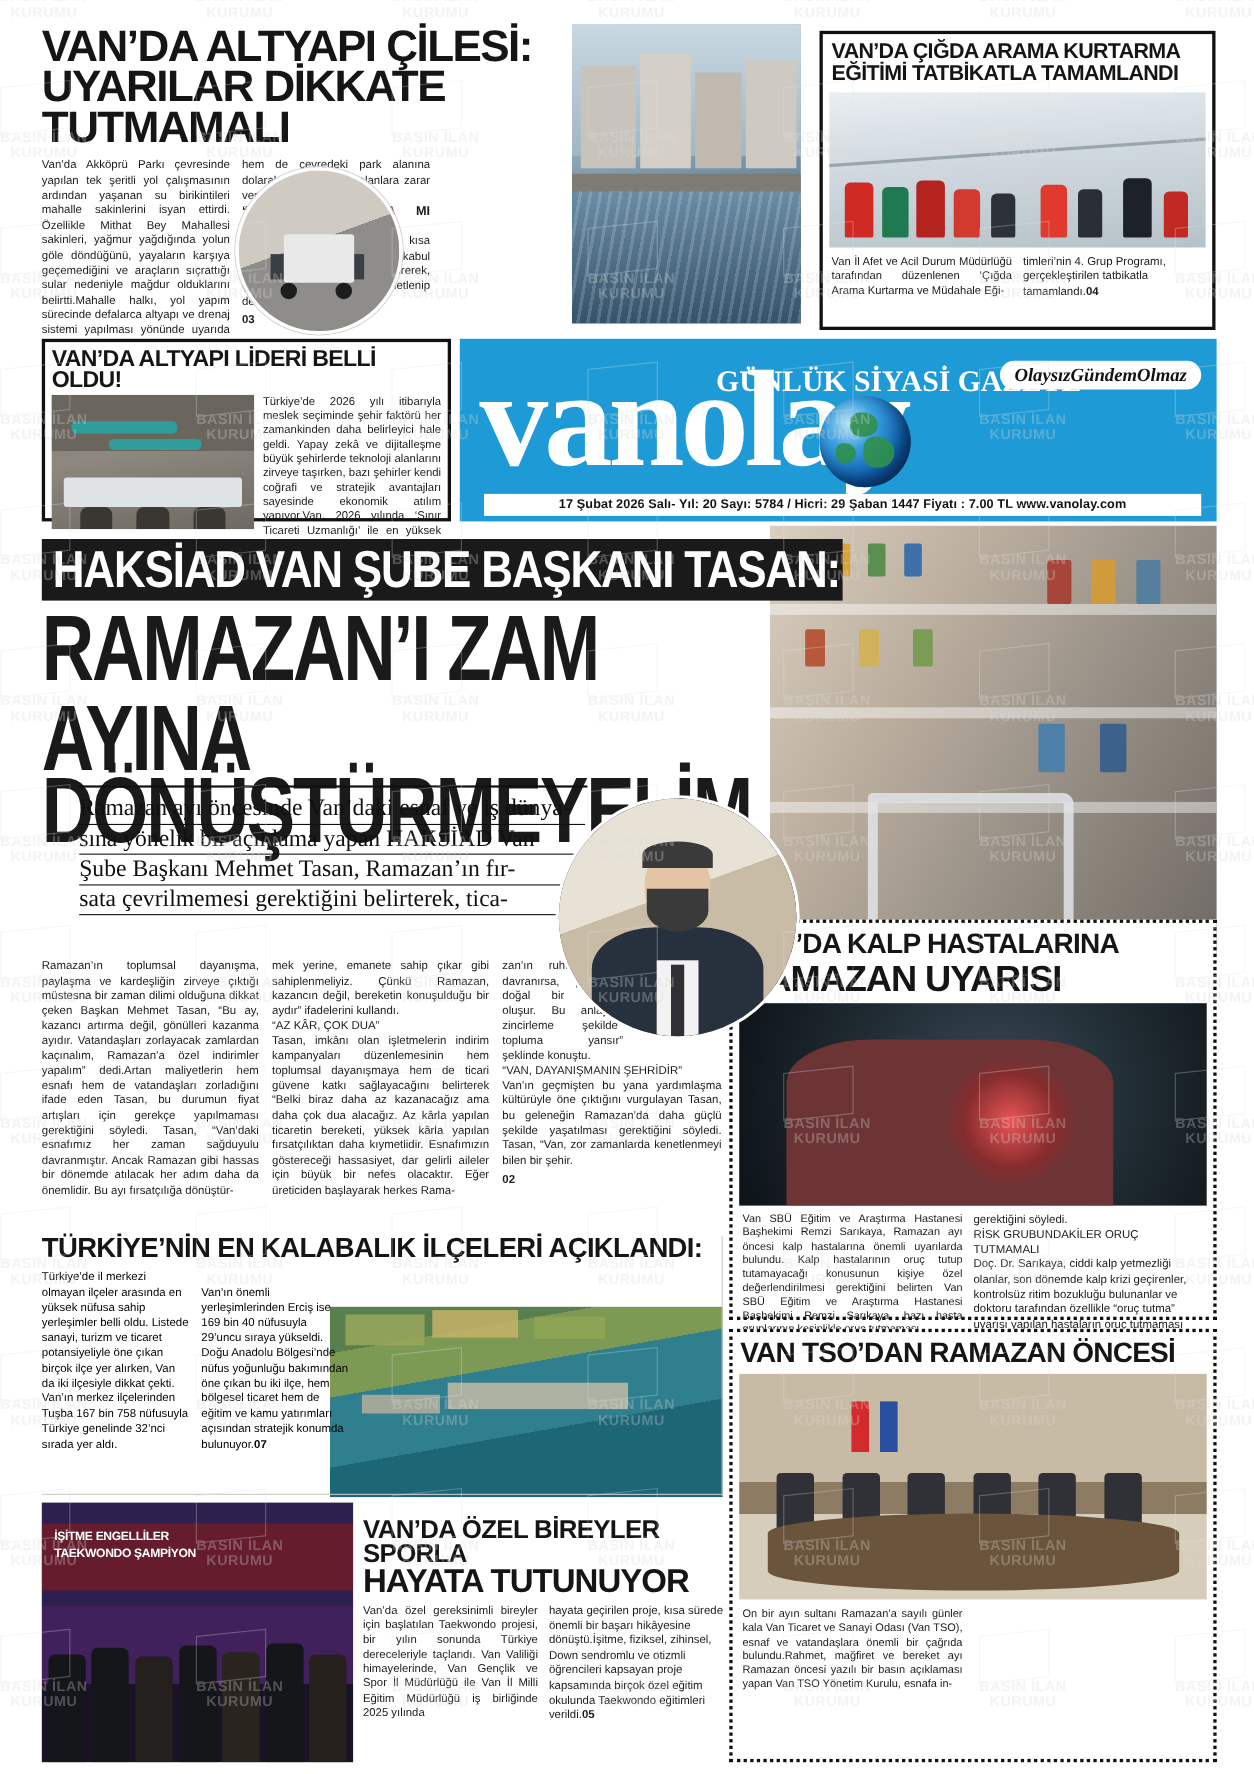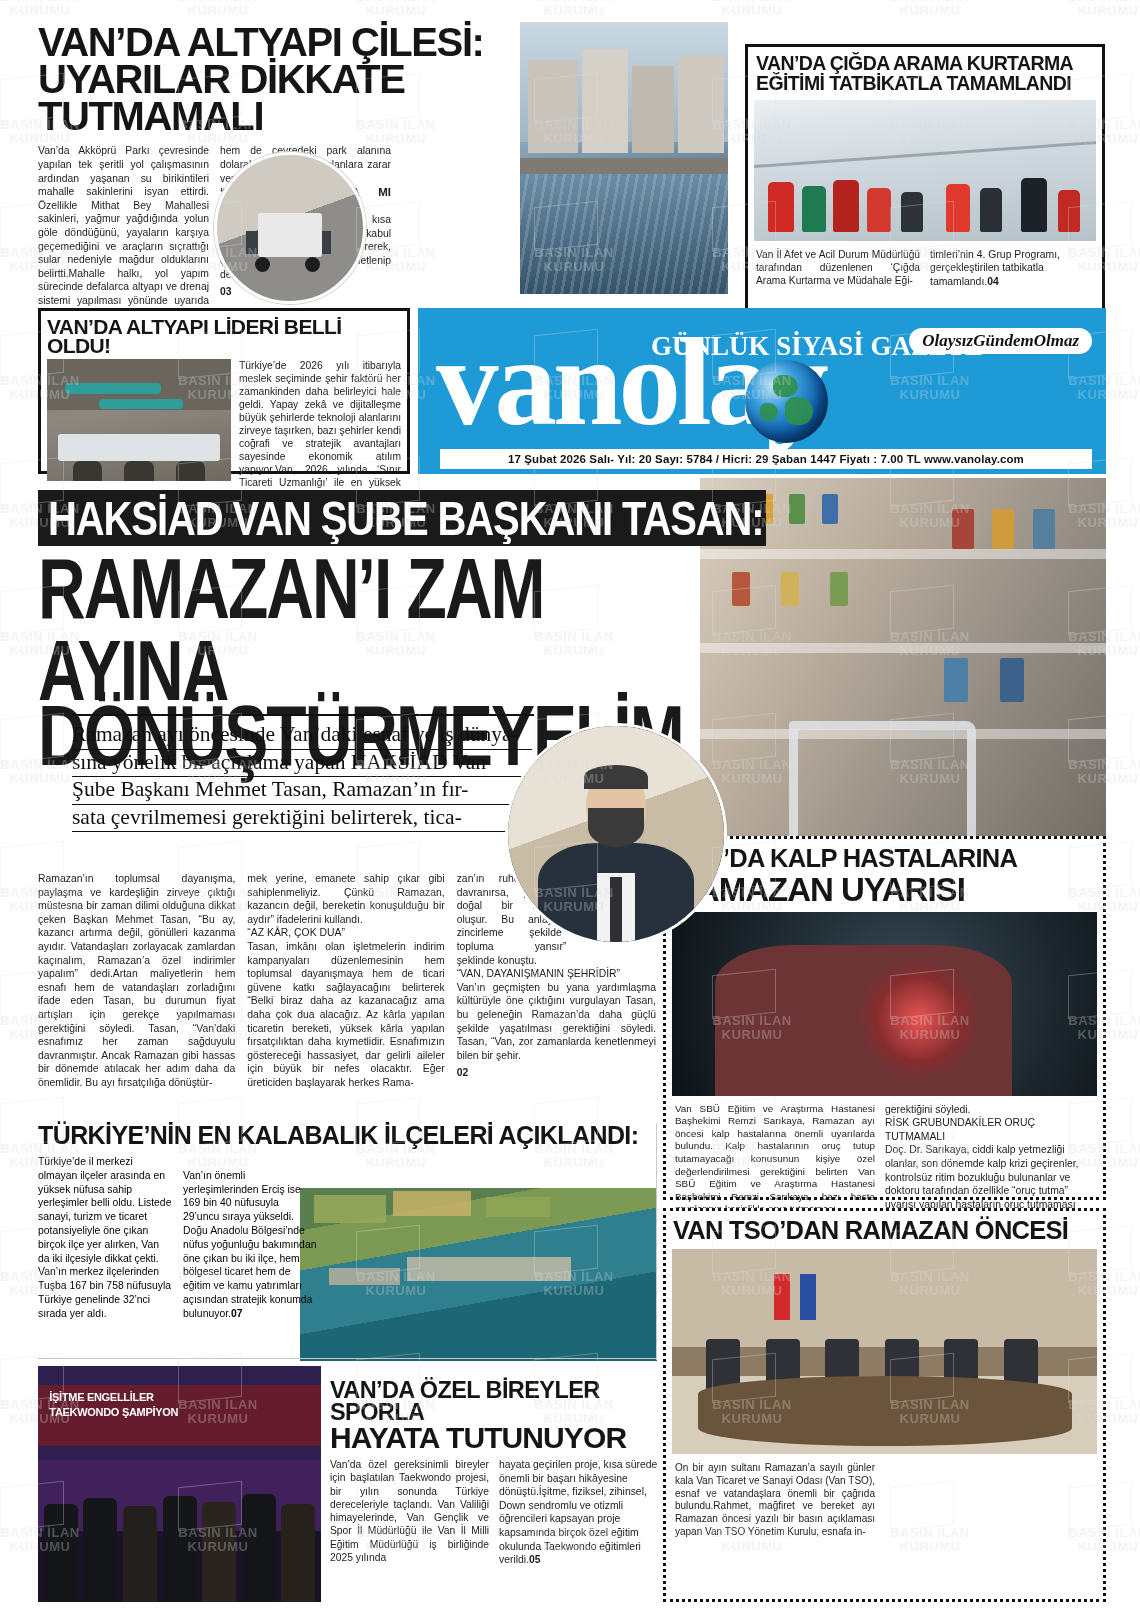--- a/index.html
+++ b/index.html
@@ -95,21 +95,21 @@
   #img-truck .cab { position:absolute; left:28%; top:40%; width:44%; height:30%;
     background:#e9e9ea; border-radius:3px; }
   #img-truck .bed { position:absolute; left:20%; top:52%; width:58%; height:16%;
     background:#3a3f45; }
   #img-truck .wheel { position:absolute; bottom:20%; width:15px; height:15px;
     background:#1d1d1d; border-radius:50%; }
 
   
   #art-avalanche {
     position: absolute; left: 745px; top: 28px; width: 360px; height: 272px;
-    border: 3px solid #111; background:#fff; z-index:6;margin-top:16px;
+    border: 3px solid #111; background:#fff; z-index:6;
   }
   #art-avalanche .hd { padding: 7px 8px 4px 8px; }
   #art-avalanche .hd .hl { font-size: 19.5px; letter-spacing: -0.6px; line-height: 1.02; }
   #img-snow {
     position: relative; margin: 2px 6px 0 6px; height: 141px; overflow: hidden;
     background: linear-gradient(175deg,#e9eef2 0%,#cfd8de 45%,#b6c2c9 100%);
   }
   #img-snow .ridge { position:absolute; left:-5%; width:110%; height:3px; background:#9aa6ad; transform:rotate(-4deg); top:38%; }
   #img-snow .person { position:absolute; bottom:6%; border-radius:5px 5px 2px 2px; }
   #art-avalanche .cap { display:flex; gap:10px; padding: 7px 8px 0 8px; }

